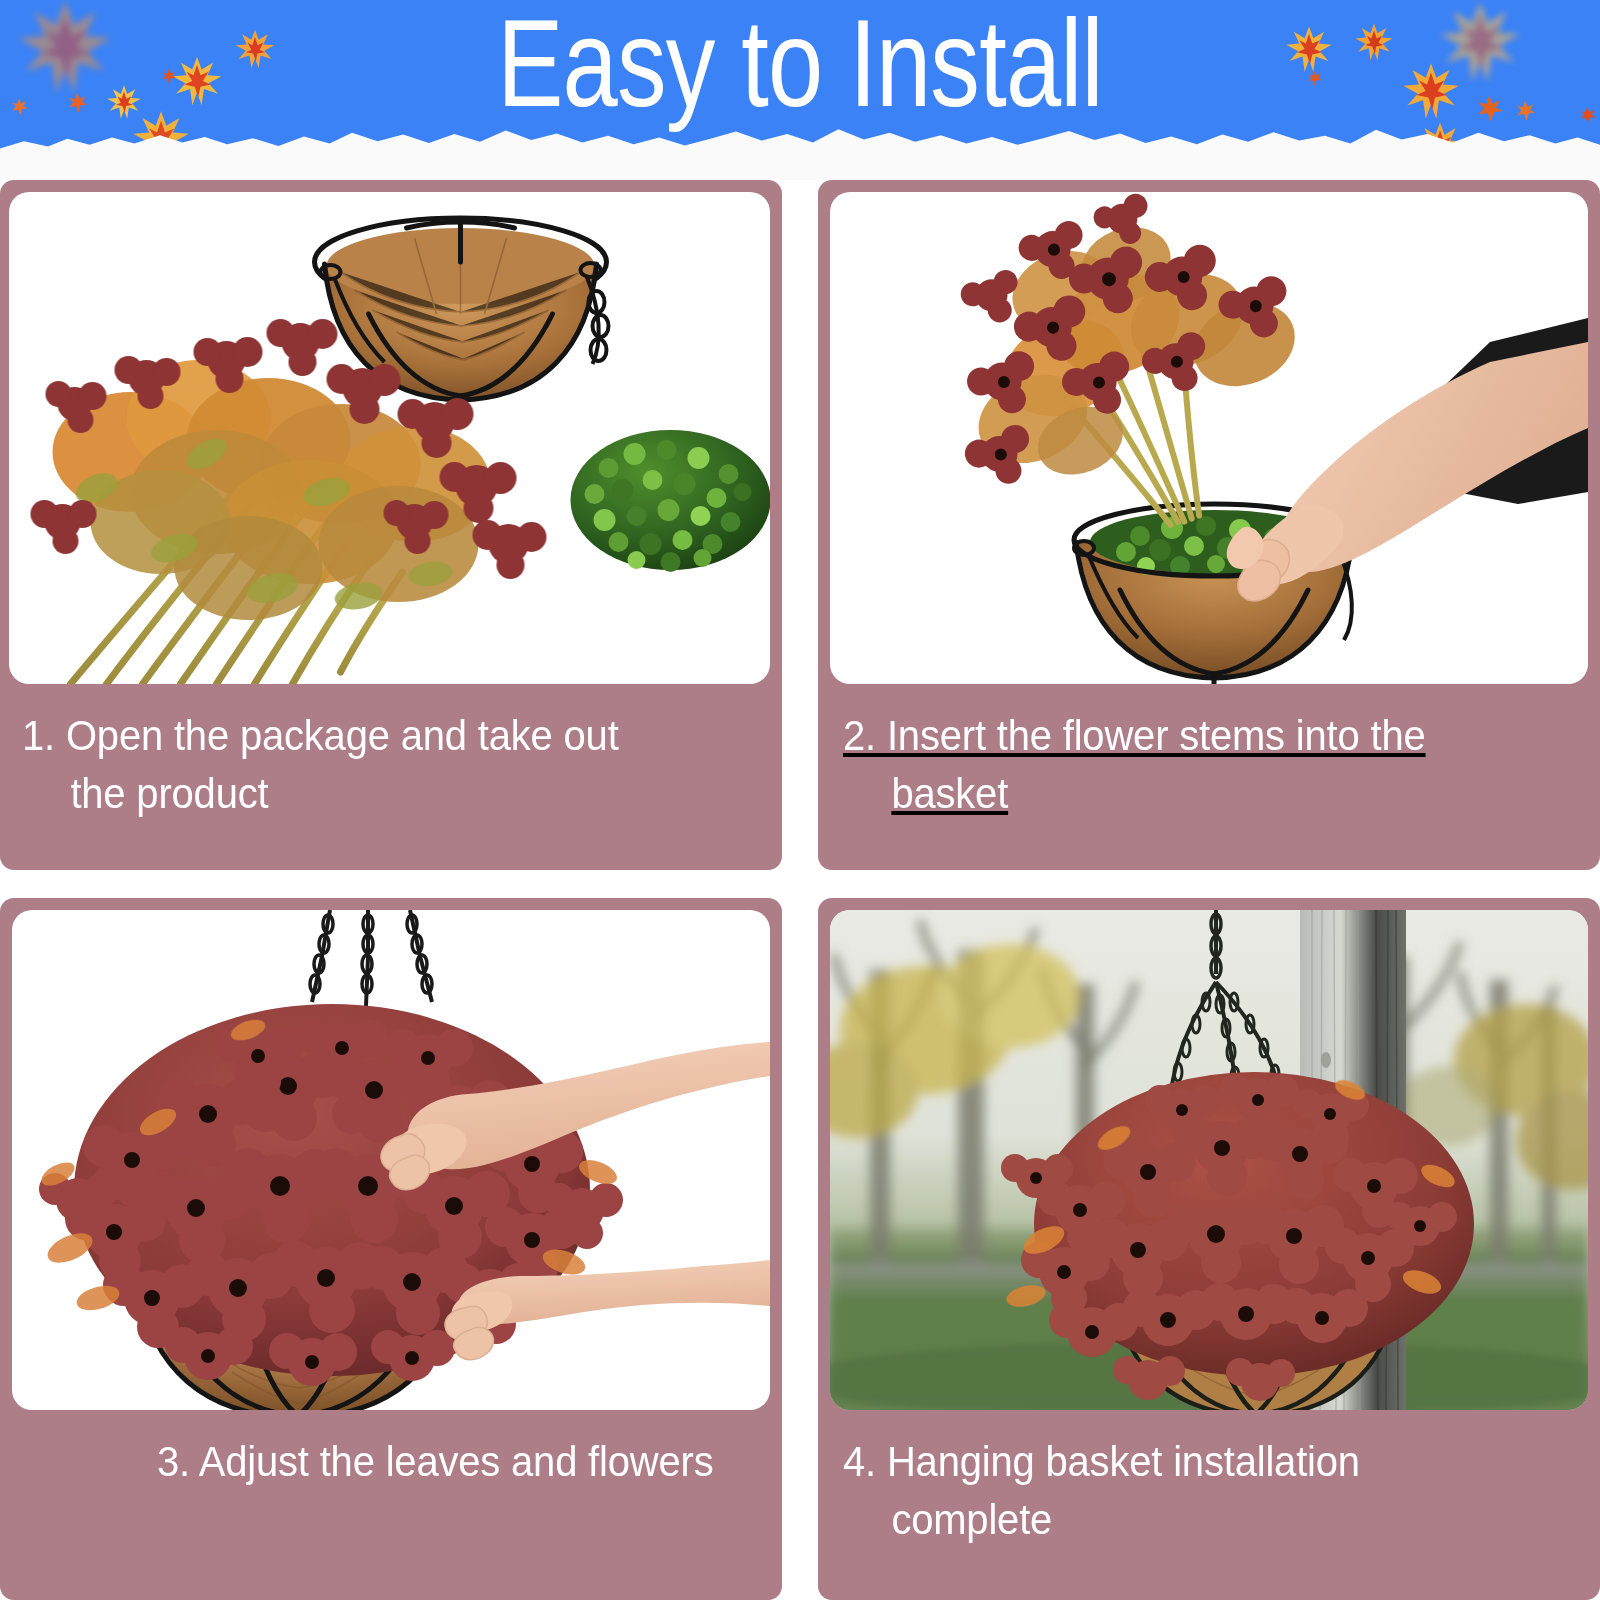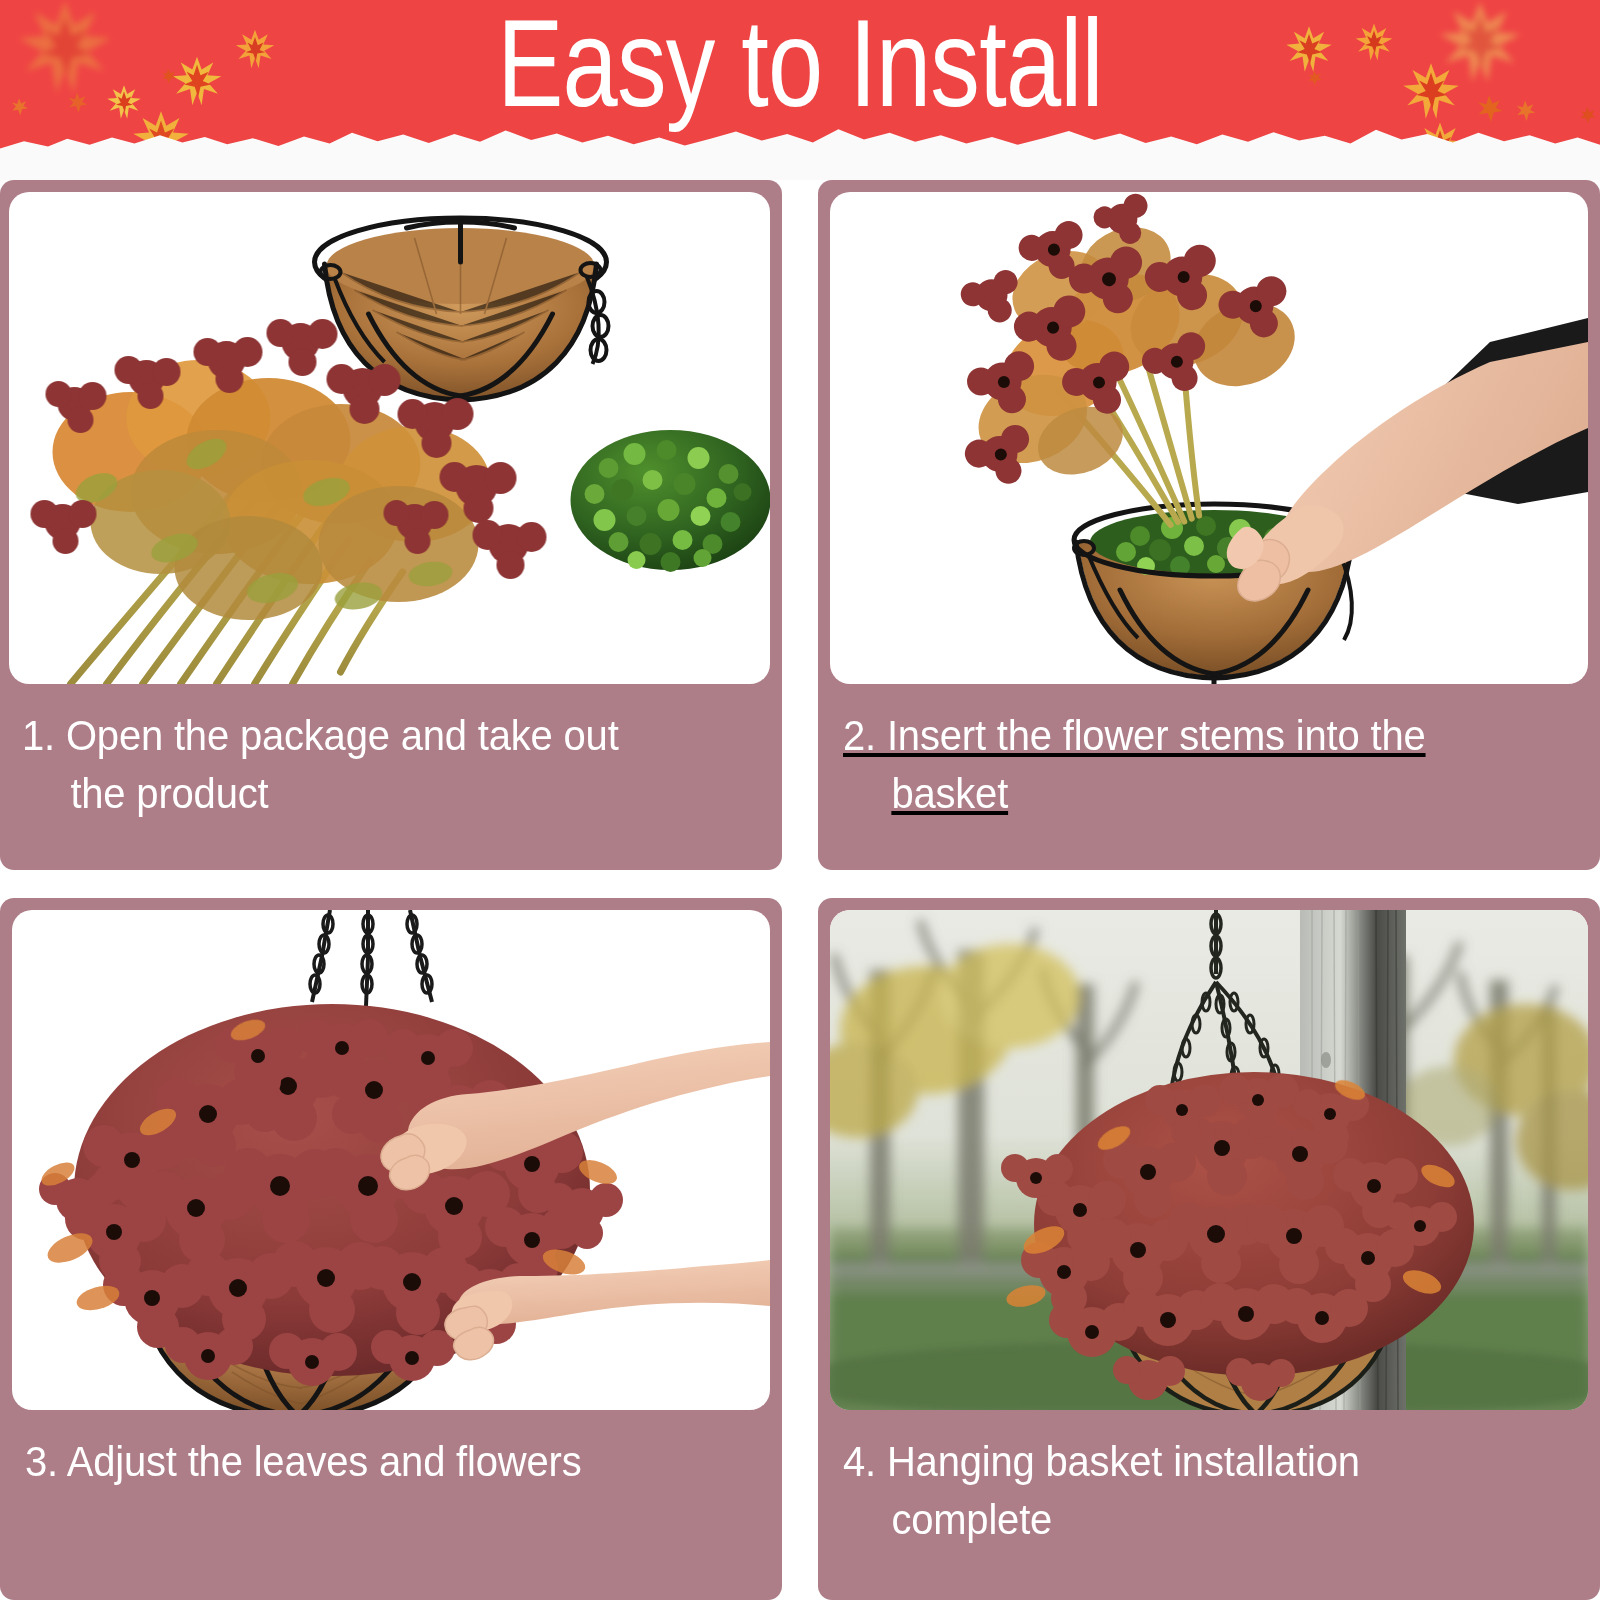--- a/index.html
+++ b/index.html
@@ -7,21 +7,21 @@
   body {
     background:#ffffff;
     font-family:"Liberation Sans", sans-serif;
     overflow:hidden;
     position:relative;
   }
 
   
   .header {
     position:absolute; left:0; top:0; width:1600px; height:180px;
-    background:#ef4444; overflow:hidden;
+    background:#3b82f6; overflow:hidden;
   }
   .header-title {
     position:absolute; left:0; top:-12px; width:1600px;
     text-align:center;
     color:#ffffff;
     font-size:124px;
     line-height:150px;
     font-weight:400;
     letter-spacing:-1px;
     transform:scaleX(0.80);
@@ -70,21 +70,21 @@
   }
   .tile {
     background:#ad7d88;
     border-radius:14px;
     padding:12px;
     display:flex; flex-direction:column;
     overflow:hidden;
   }
   .tile.r1c1 { grid-column:1; grid-row:1;padding-left:9px; }
   .tile.r1c2 { grid-column:3; grid-row:1;text-decoration:underline; }
-  .tile.r2c1 { grid-column:1; grid-row:3; }
+  .tile.r2c1 { grid-column:1; grid-row:3;align-items:flex-end; }
   .tile.r2c2 { grid-column:3; grid-row:3; }
 
   .photo {
     background:#ffffff;
     border-radius:20px;
     position:relative;
     overflow:hidden;
     flex:0 0 auto;
   }
   .tile.r1c1 .photo, .tile.r1c2 .photo { height:492px; }

